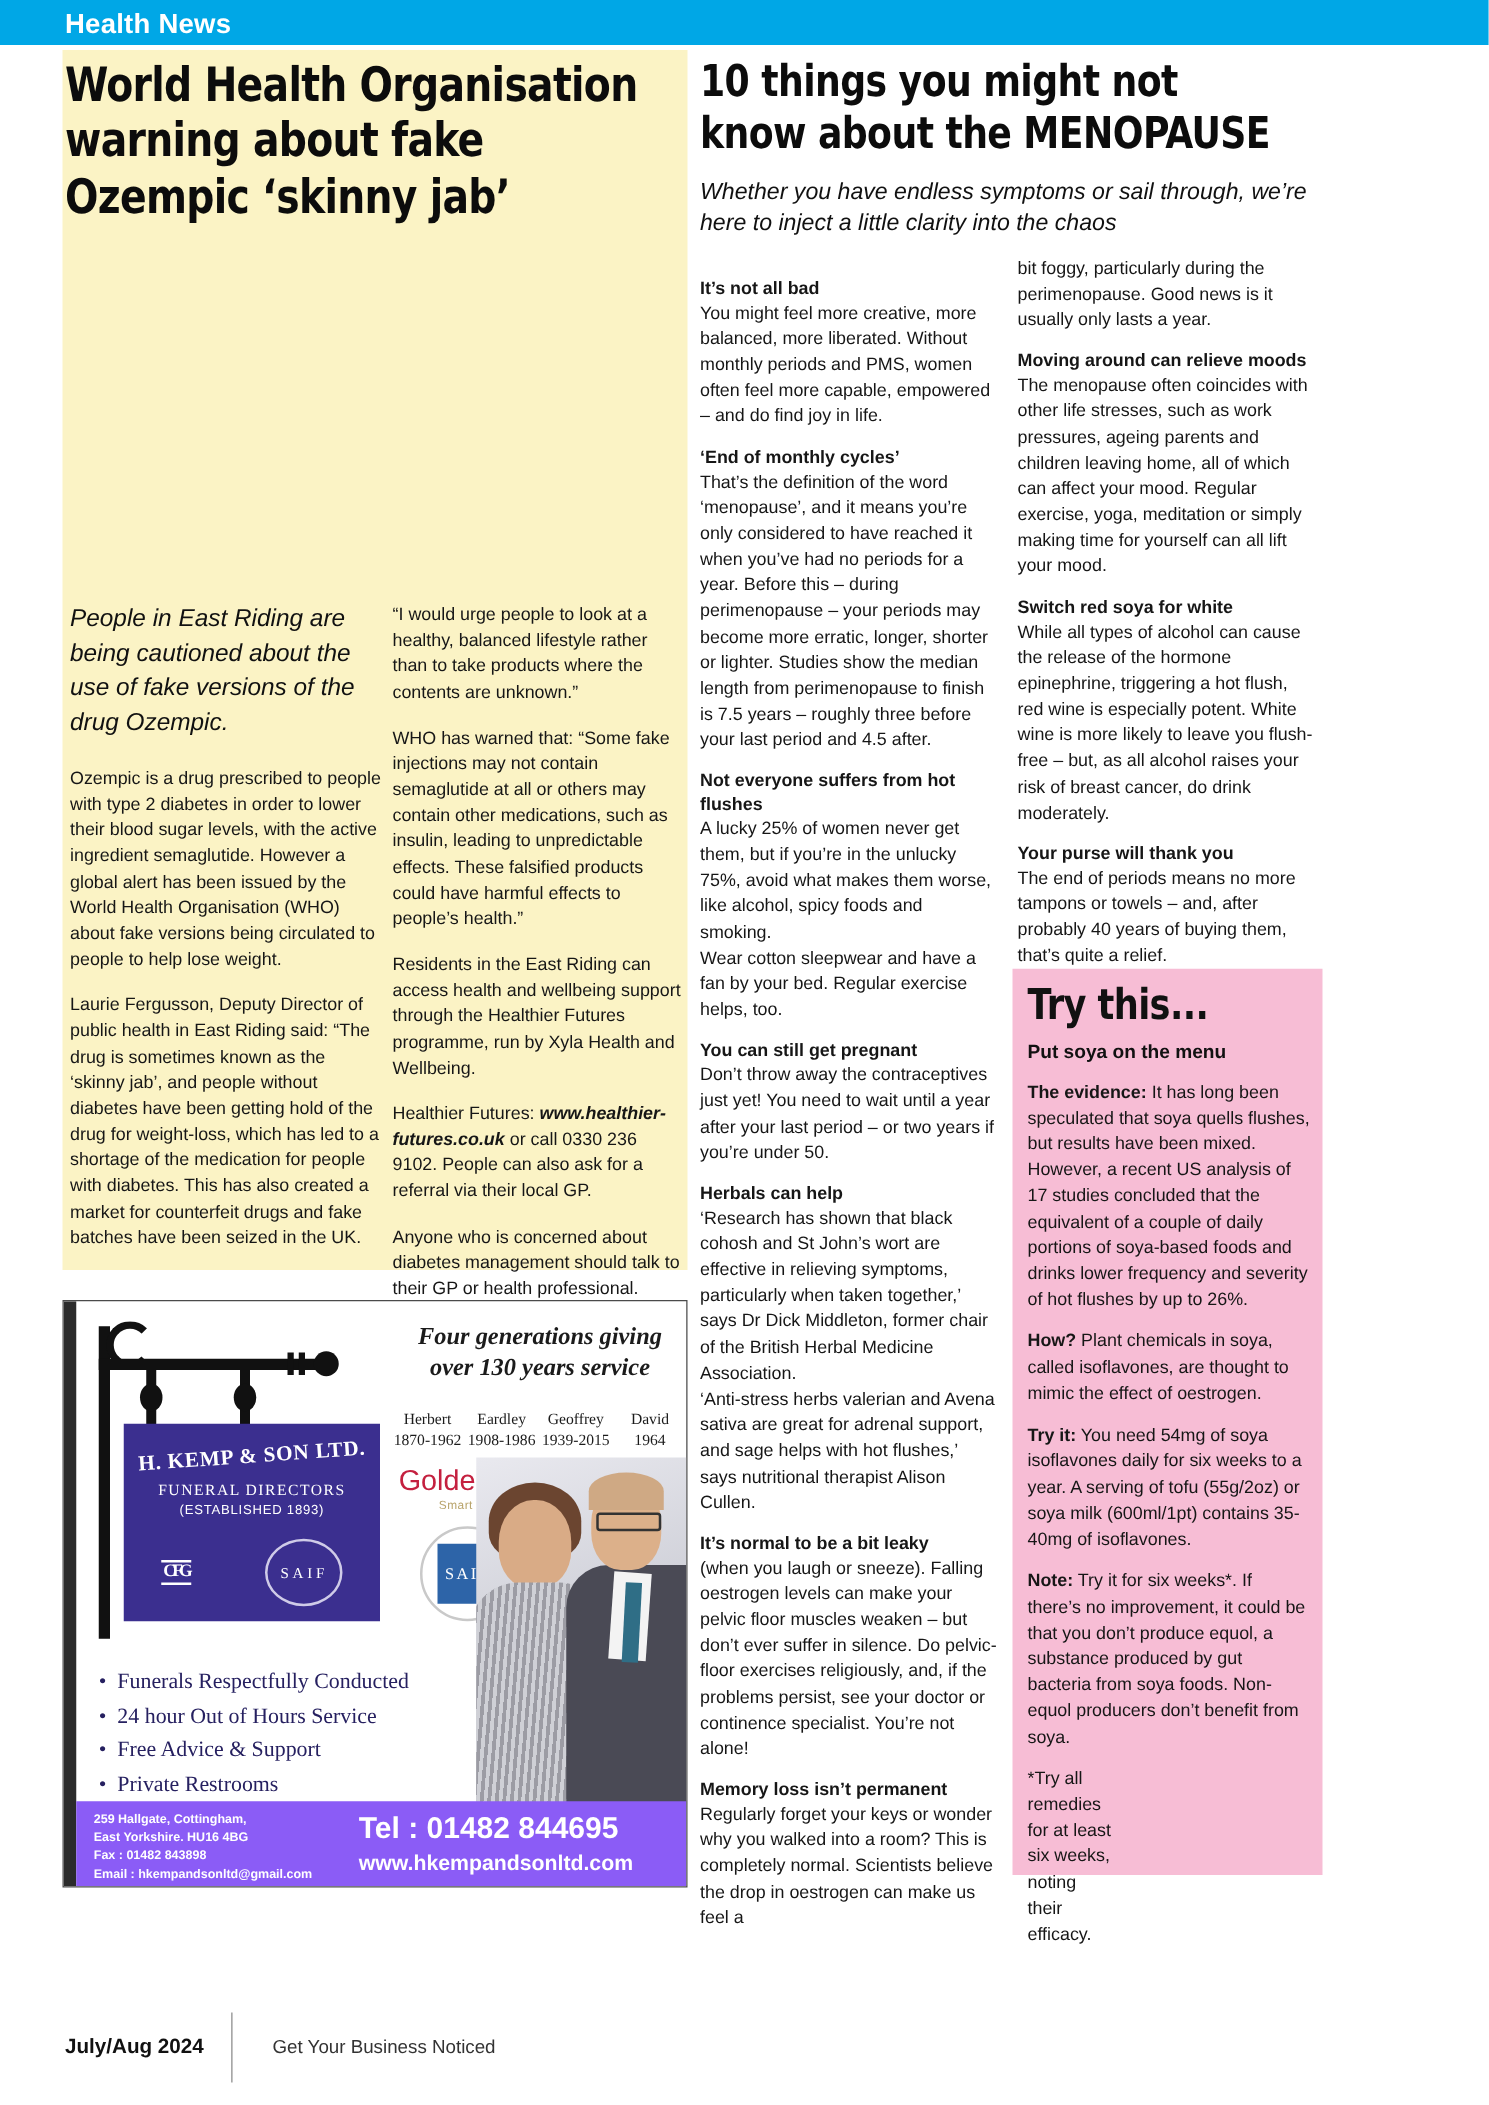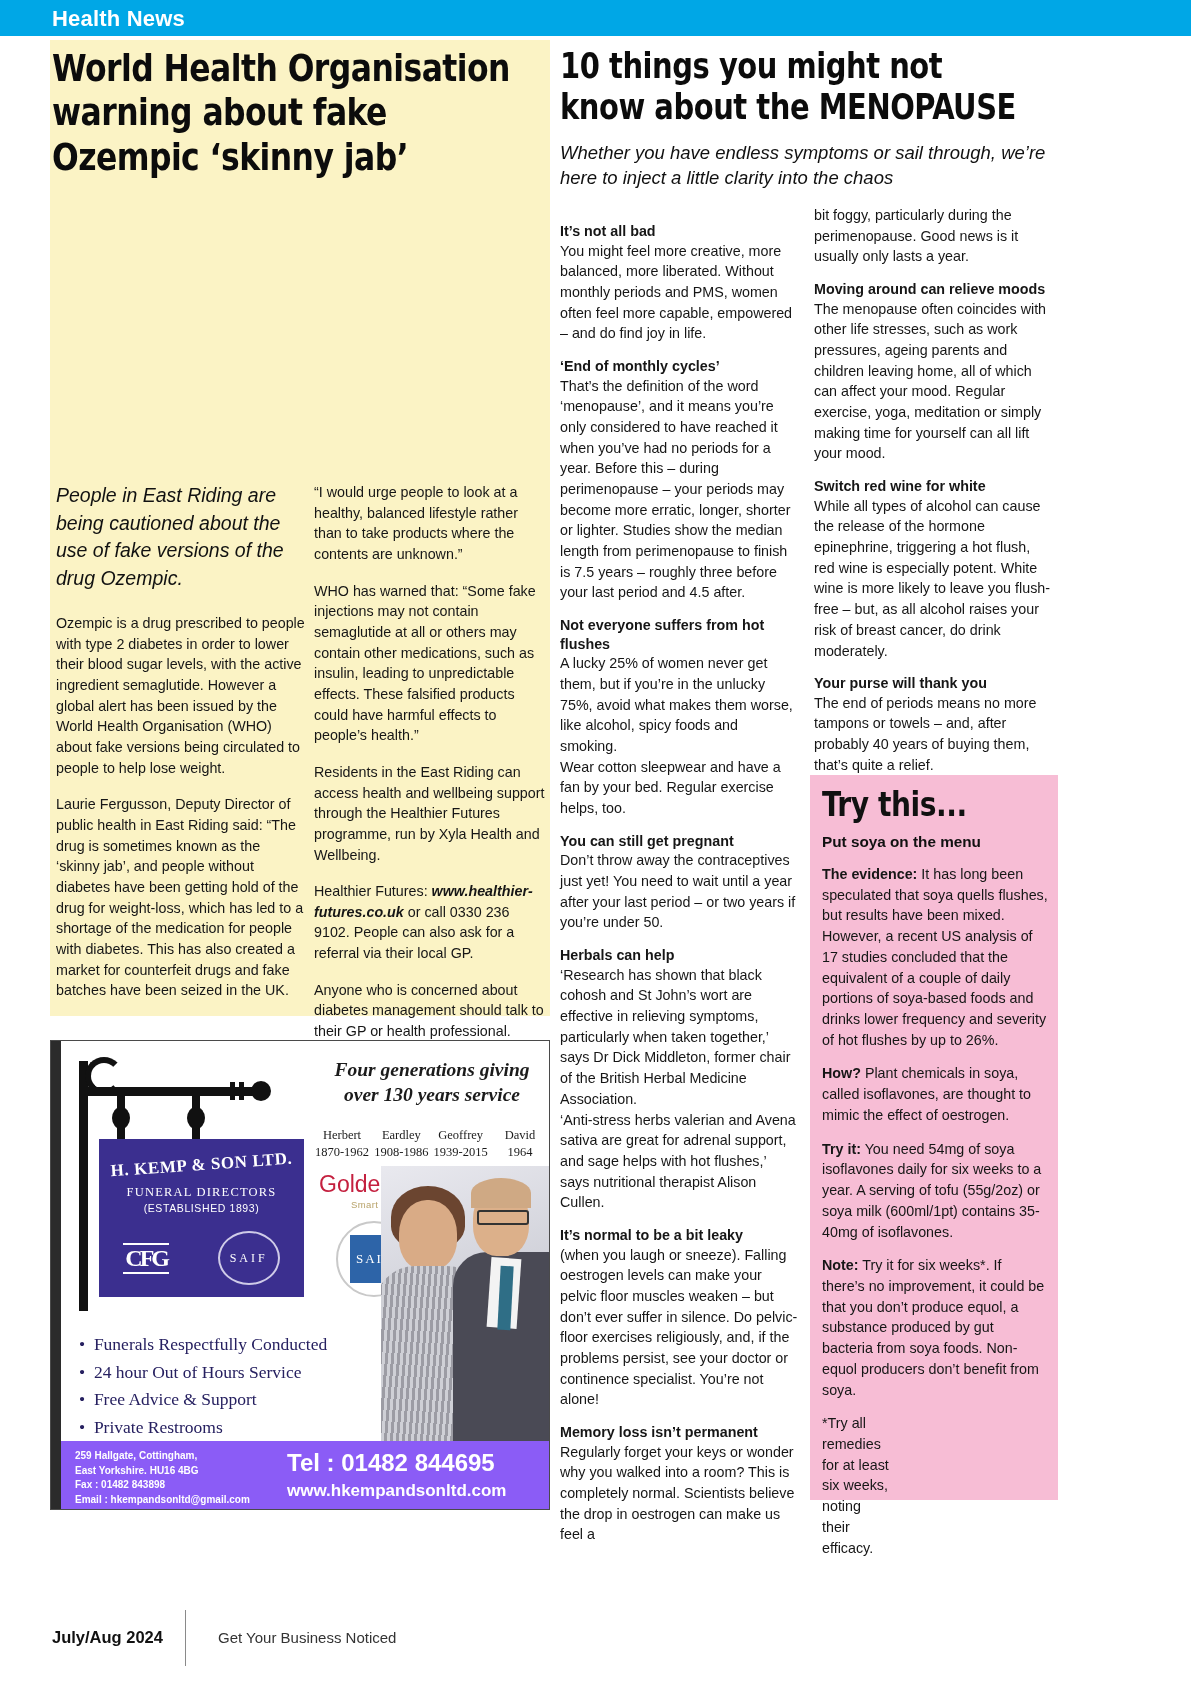--- a/index.html
+++ b/index.html
@@ -233,21 +233,21 @@
     font-family: Liberation Sans, sans-serif;
     font-size: 10.5px;
     letter-spacing: .6px;
   }
   .plate-badges {
     position: absolute; left: 0; top: 92px; width: 100%;
     display: flex; justify-content: space-around; align-items: center;
   }
   .badge-cfg {
     font-family: "Liberation Serif", serif;
-    font-size: 24px; font-weight: bold; letter-spacing: -3px;
+    font-size: 14px; font-weight: bold; letter-spacing: -3px;
     border-top: 2px solid #fff; border-bottom: 2px solid #fff;
     padding: 0 2px;
   }
   .badge-saif {
     width: 58px; height: 50px;
     border: 2px solid #cfcbe8; border-radius: 50%;
     font-family: "Liberation Serif", serif;
     font-size: 12px; letter-spacing: 3px;
     display: flex; align-items: center; justify-content: center;
   }
@@ -439,21 +439,21 @@
     <div class="gap"></div>
     <h4>Memory loss isn’t permanent</h4>
     <p>Regularly forget your keys or wonder why you walked into a room? This is completely normal. Scientists believe the drop in oestrogen can make us feel a</p>
   </div>
 <div class="article-col" id="meno-col-b">
     <p>bit foggy, particularly during the perimenopause. Good news is it usually only lasts a year.</p>
     <div class="gap"></div>
     <h4>Moving around can relieve moods</h4>
     <p>The menopause often coincides with other life stresses, such as work pressures, ageing parents and children leaving home, all of which can affect your mood. Regular exercise, yoga, meditation or simply making time for yourself can all lift your mood.</p>
     <div class="gap"></div>
-    <h4>Switch red wine for white</h4>
+    <h4>Switch red soya for white</h4>
     <p>While all types of alcohol can cause the release of the hormone epinephrine, triggering a hot flush, red wine is especially potent. White wine is more likely to leave you flush-free – but, as all alcohol raises your risk of breast cancer, do drink moderately.</p>
     <div class="gap"></div>
     <h4>Your purse will thank you</h4>
     <p>The end of periods means no more tampons or towels – and, after probably 40 years of buying them, that’s quite a relief.</p>
   </div>
 
 <div id="try-box">
   <div class="inner">
     <div class="try-title">Try this...</div>
     <div class="try-sub">Put soya on the menu</div>

